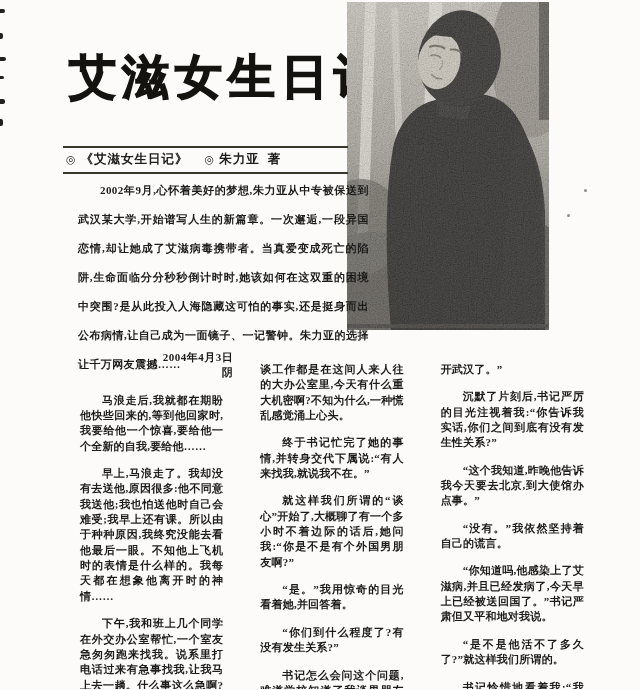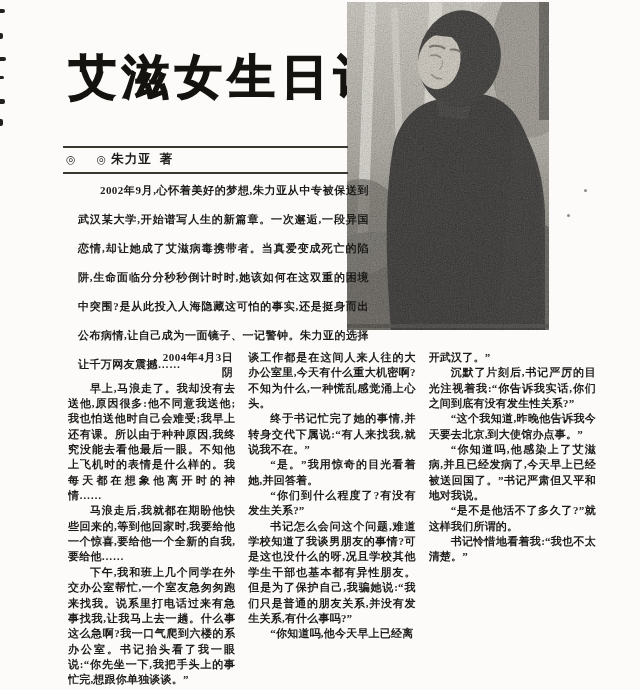--- a/index.html
+++ b/index.html
@@ -25,21 +25,21 @@
   .cite .sp{display:inline-block;width:8px;}
 
   
   .intro{position:absolute;left:78px;top:176px;width:291px;margin:0;font-size:11px;font-weight:700;
          line-height:29px;text-align:justify;text-indent:2em;letter-spacing:.4px;font-style:normal;}
 
   
   .bodytext{position:absolute;left:68px;top:350px;width:528px;height:339px;display:flex;gap:13px;}
   .col{flex:1;overflow:hidden;font-size:11px;line-height:15.35px;text-align:justify;
        font-weight:600;letter-spacing:.2px;}
-  .col p{margin:0;}
+  .col p{margin:12px;}
   .col p.ind{text-indent:2em;}
   .dline{text-align:right;font-weight:700;padding-right:2px;letter-spacing:.5px;}
 
   
   .edge-mark{position:absolute;left:0;background:#23211e;border-radius:0 2px 2px 0;}
   .speck{position:absolute;width:3px;height:3px;border-radius:50%;background:#918d86;}
 </style>
 </head>
 <body>
 
@@ -104,50 +104,53 @@
       <rect y="322" width="202" height="4" fill="#2a2722" opacity="0.85"></rect>
 
       <rect width="202" height="328" filter="url(#gr)" opacity="0.5" style="mix-blend-mode:multiply"></rect>
       <rect width="202" height="328" filter="url(#gr)" opacity="0.3" style="mix-blend-mode:screen"></rect>
     </svg>
   </div>
 
   <div class="rule rule-top"></div>
   <div class="cite">
     <span class="bullet">◎</span>
+    <span>《艾滋女生日记》</span>
     <span class="gap"></span>
     <span class="bullet">◎</span>
     <span>朱力亚</span>
     <span class="sp"></span>
     <span>著</span>
   </div>
   <div class="rule rule-bottom"></div>
 
   <p class="intro">2002年9月,心怀着美好的梦想,朱力亚从中专被保送到武汉某大学,开始谱写人生的新篇章。一次邂逅,一段异国恋情,却让她成了艾滋病毒携带者。当真爱变成死亡的陷阱,生命面临分分秒秒倒计时时,她该如何在这双重的困境中突围?是从此投入人海隐藏这可怕的事实,还是挺身而出公布病情,让自己成为一面镜子、一记警钟。朱力亚的选择让千万网友震撼……</p>
 
   <div class="bodytext">
     <div class="col">
       <div class="dline">2004年4月3日</div>
       <div class="dline">阴</div>
-    <p class="ind">早上,马浪走了。我却没有去送他,原因很多:他不同意我送他;我也怕送他时自己会难受;我早上还有课。所以由于种种原因,我终究没能去看他最后一眼。不知他上飞机时的表情是什么样的。我每天都在想象他离开时的神情……</p>
-        <p class="ind">马浪走后,我就都在期盼他快些回来的,等到他回家时,我要给他一个惊喜,要给他一个全新的自我,要给他……</p>
+    <p class="ind">马浪走后,我就都在期盼他快些回来的,等到他回家时,我要给他一个惊喜,要给他一个全新的自我,要给他……</p>
+        <p class="ind">早上,马浪走了。我却没有去送他,原因很多:他不同意我送他;我也怕送他时自己会难受;我早上还有课。所以由于种种原因,我终究没能去看他最后一眼。不知他上飞机时的表情是什么样的。我每天都在想象他离开时的神情……</p>
         <p class="ind">下午,我和班上几个同学在外交办公室帮忙,一个室友急匆匆跑来找我。说系里打电话过来有急事找我,让我马上去一趟。什么事这么急啊?我一口气爬到六楼的系办公室。书记抬头看了我一眼说:“你先坐一下,我把手头上的事忙完,想跟你单独谈谈。”</p>
         <p class="ind">跟我单独谈,有什么事啊?平常</p>
       </div>
     <div class="col">
         <p class="">谈工作都是在这间人来人往的大办公室里,今天有什么重大机密啊?不知为什么,一种慌乱感觉涌上心头。</p>
         <p class="ind">终于书记忙完了她的事情,并转身交代下属说:“有人来找我,就说我不在。”</p>
+        <p class="ind">就这样我们所谓的“谈心”开始了,大概聊了有一个多小时不着边际的话后,她问我:“你是不是有个外国男朋友啊?”</p>
         <p class="ind">“是。”我用惊奇的目光看着她,并回答着。</p>
         <p class="ind">“你们到什么程度了?有没有发生关系?”</p>
         <p class="ind">书记怎么会问这个问题,难道学校知道了我谈男朋友的事情?可是这也没什么的呀,况且学校其他学生干部也基本都有异性朋友。但是为了保护自己,我骗她说:“我们只是普通的朋友关系,并没有发生关系,有什么事吗?”</p>
         <p class="ind">“你知道吗,他今天早上已经离</p>
       </div>
     <div class="col">
         <p class="">开武汉了。”</p>
         <p class="ind">沉默了片刻后,书记严厉的目光注视着我:“你告诉我实话,你们之间到底有没有发生性关系?”</p>
         <p class="ind">“这个我知道,昨晚他告诉我今天要去北京,到大使馆办点事。”</p>
+        <p class="ind">“没有。”我依然坚持着自己的谎言。</p>
         <p class="ind">“你知道吗,他感染上了艾滋病,并且已经发病了,今天早上已经被送回国了。”书记严肃但又平和地对我说。</p>
         <p class="ind">“是不是他活不了多久了?”就这样我们所谓的。</p>
         <p class="ind">书记怜惜地看着我:“我也不太清楚。”</p>
       </div>
   </div>
 
 </div>
 
 </body></html>

